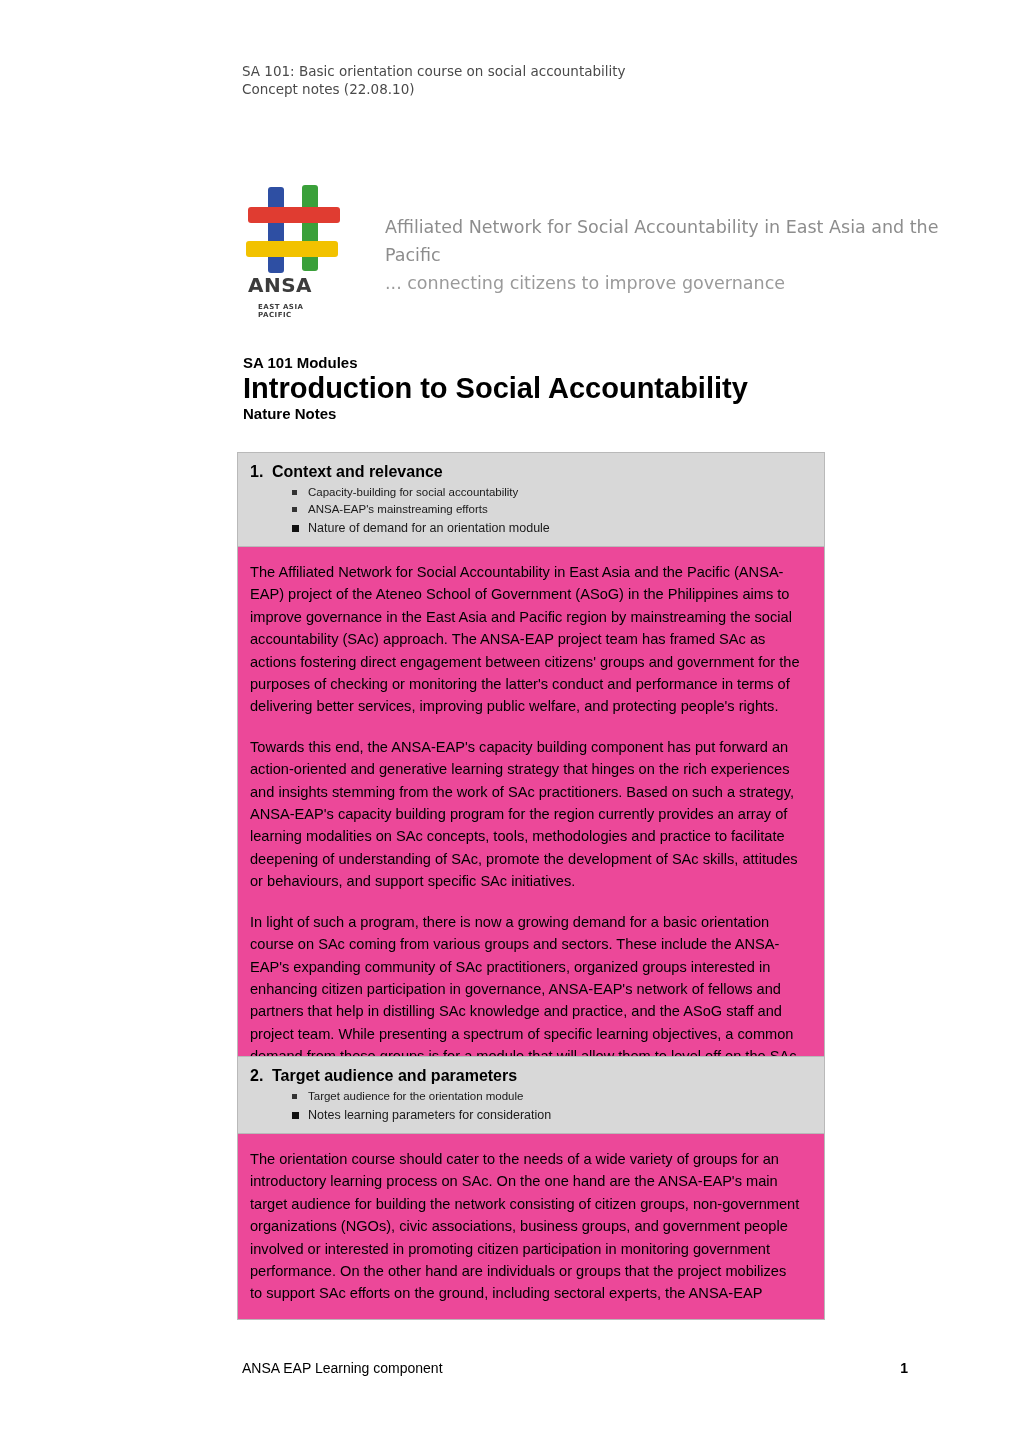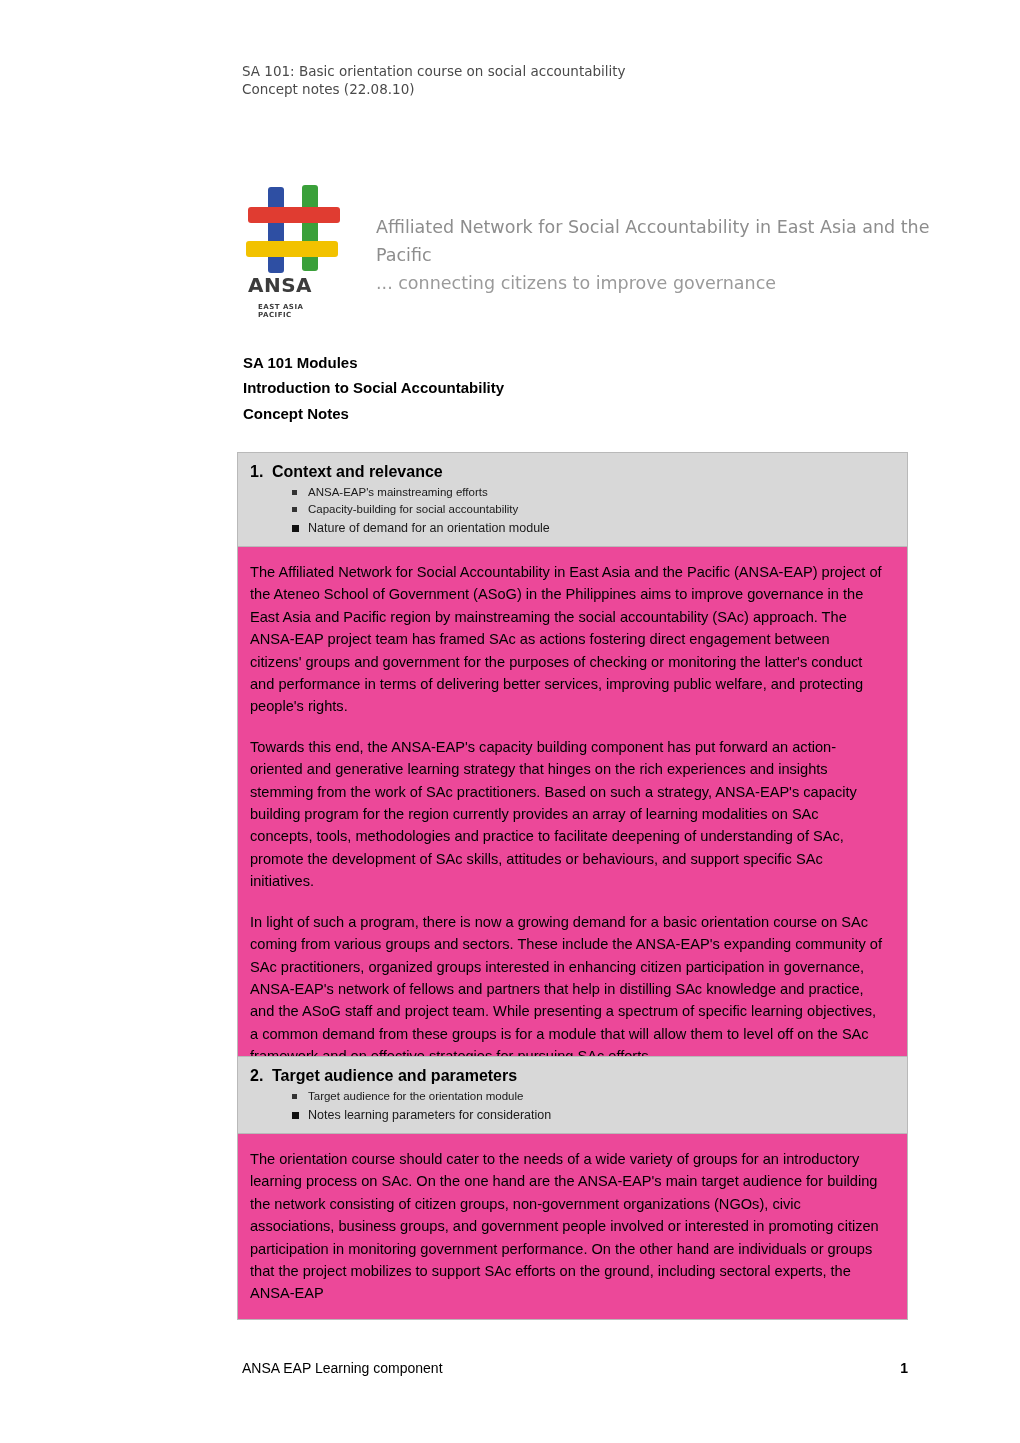--- a/index.html
+++ b/index.html
@@ -72,21 +72,21 @@
     font-size: 7px;
     line-height: 8px;
     display: inline-block;
     vertical-align: middle;
     margin-left: 10px;
     color: #3c3c3c;
     font-weight: bold;
   }
   .logo-tag {
     position: absolute;
-    left: 134px;
+    left: 143px;
     top: 28px;
     width: 560px;
     font-size: 17.5px;
     line-height: 28px;
     color: #8d8d8d;
     font-family: "DejaVu Sans", sans-serif;
   }
   .logo-tag .line2 { color: #9a9a9a; }
 
   
@@ -95,37 +95,37 @@
     left: 243px;
     top: 352px;
     width: 660px;
   }
   .title-kicker {
     font-size: 15px;
     font-weight: bold;
     line-height: 21px;
   }
   .title-main {
-    font-size: 15px;
+    font-size: 29px;
     font-weight: bold;
     line-height: 28px;
     margin-top: 1px;
   }
   .title-sub {
     font-size: 15px;
     font-weight: bold;
     line-height: 21px;
     margin-top: 1px;
   }
 
   
   .section {
     position: absolute;
     left: 237px;
-    width: 671px;
+    width: 588px;
     border: 1px solid #b9b9b9;
     box-sizing: border-box;
   }
   .section-head {
     background: #d8d8d8;
     padding: 8px 10px 8px 12px;
     border-bottom: 1px solid #b9b9b9;
   }
   .section-title {
     font-size: 16px;
@@ -211,31 +211,31 @@
     </div>
     <div class="logo-tag">
       <div>Affiliated Network for Social Accountability in East Asia and the Pacific</div>
       <div class="line2">... connecting citizens to improve governance</div>
     </div>
   </div>
 
   <div class="title-block">
     <div class="title-kicker">SA 101 Modules</div>
     <div class="title-main">Introduction to Social Accountability</div>
-    <div class="title-sub">Concept Notes</div>
+    <div class="title-sub">Nature Notes</div>
   </div>
 
   <div class="section" id="section-1">
     <div class="section-head">
       <div class="section-title">
         <span class="num">1.</span><span>Context and relevance</span>
       </div>
       <ul class="bullets">
+        <li>Capacity-building for social accountability</li>
         <li>ANSA-EAP's mainstreaming efforts</li>
-        <li>Capacity-building for social accountability</li>
         <li class="big">Nature of demand for an orientation module</li>
       </ul>
     </div>
     <div class="section-body">
       <p>The Affiliated Network for Social Accountability in East Asia and the Pacific (ANSA-EAP) project of the Ateneo School of Government (ASoG) in the Philippines aims to improve governance in the East Asia and Pacific region by mainstreaming the social accountability (SAc) approach.  The ANSA-EAP project team has framed SAc as actions fostering direct engagement between citizens' groups and government for the purposes of checking or monitoring the latter's conduct and performance in terms of delivering better services, improving public welfare, and protecting people's rights.</p>
       <p>Towards this end, the ANSA-EAP's capacity building component has put forward an action-oriented and generative learning strategy that hinges on the rich experiences and insights stemming from the work of SAc practitioners.  Based on such a strategy, ANSA-EAP's capacity building program for the region currently provides an array of learning modalities on SAc concepts, tools, methodologies and practice to facilitate deepening of understanding of SAc, promote the development of SAc skills, attitudes or behaviours, and support specific SAc initiatives.</p>
       <p>In light of such a program, there is now a growing demand for a basic orientation course on SAc coming from various groups and sectors.  These include the ANSA-EAP's expanding community of SAc practitioners, organized groups interested in enhancing citizen participation in governance, ANSA-EAP's network of fellows and partners that help in distilling SAc knowledge and practice, and the ASoG staff and project team.  While presenting a spectrum of specific learning objectives, a common demand from these groups is for a module that will allow them to level off on the SAc framework and on effective strategies for pursuing SAc efforts.</p>
     </div>
   </div>
 

